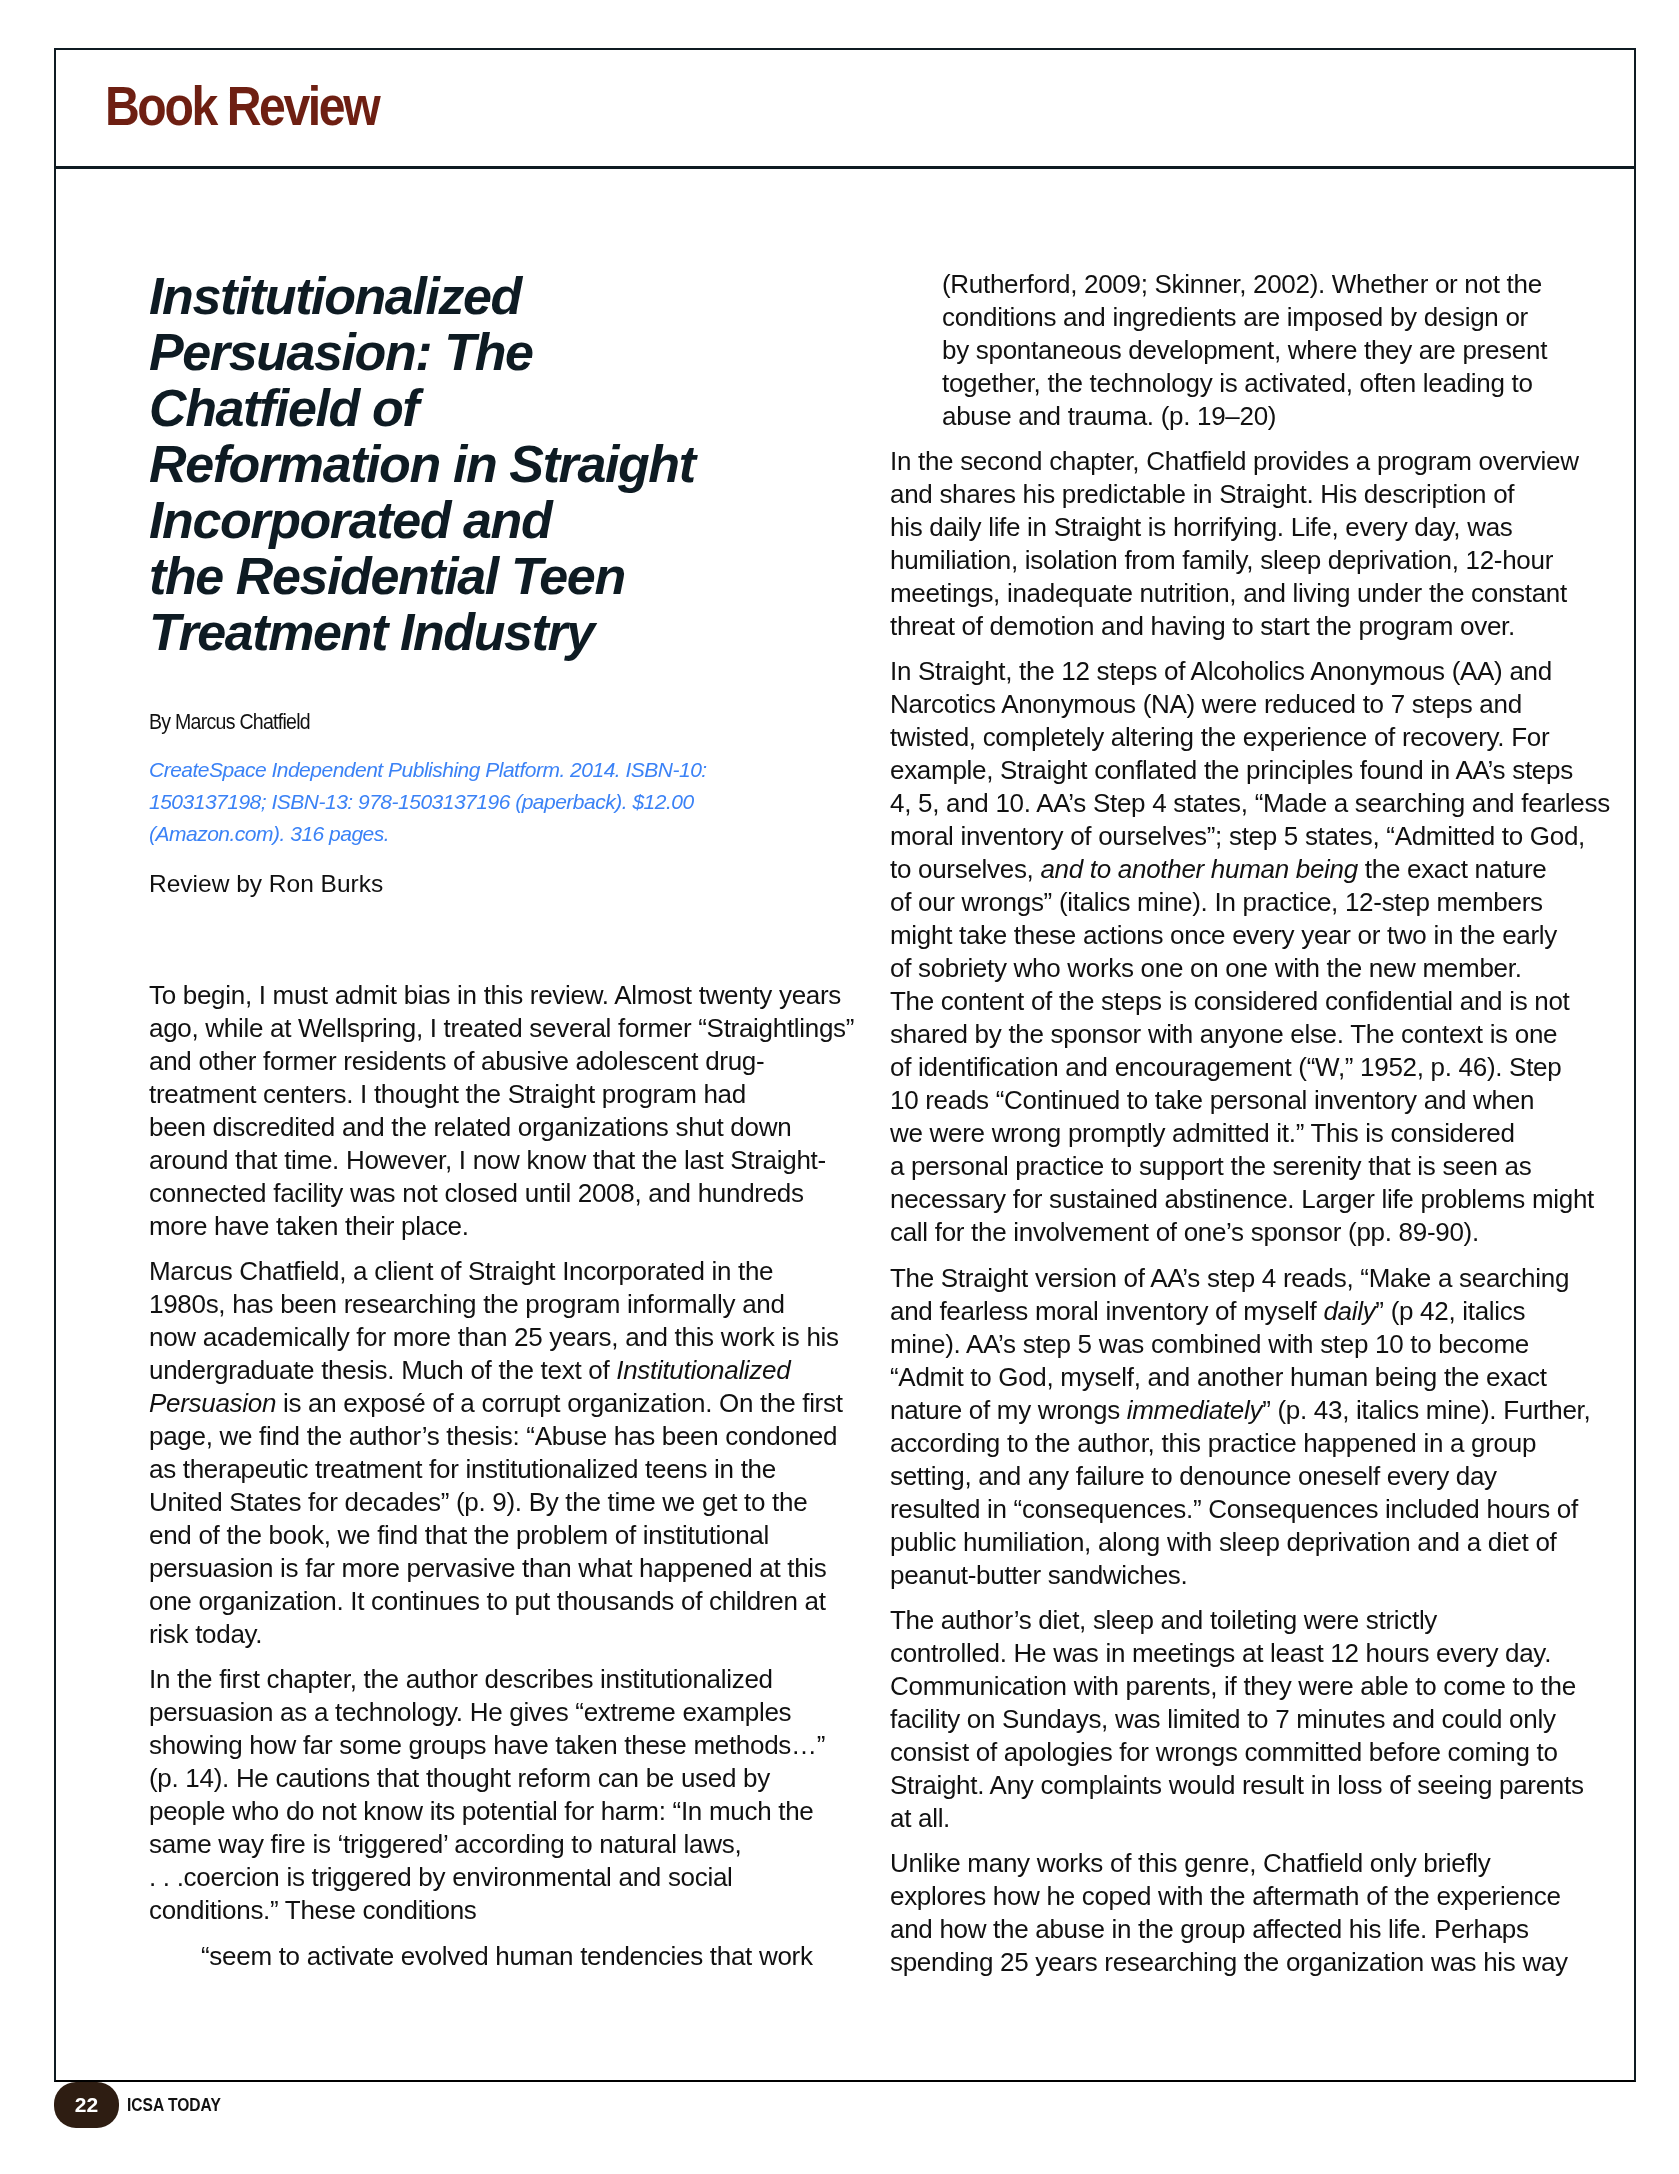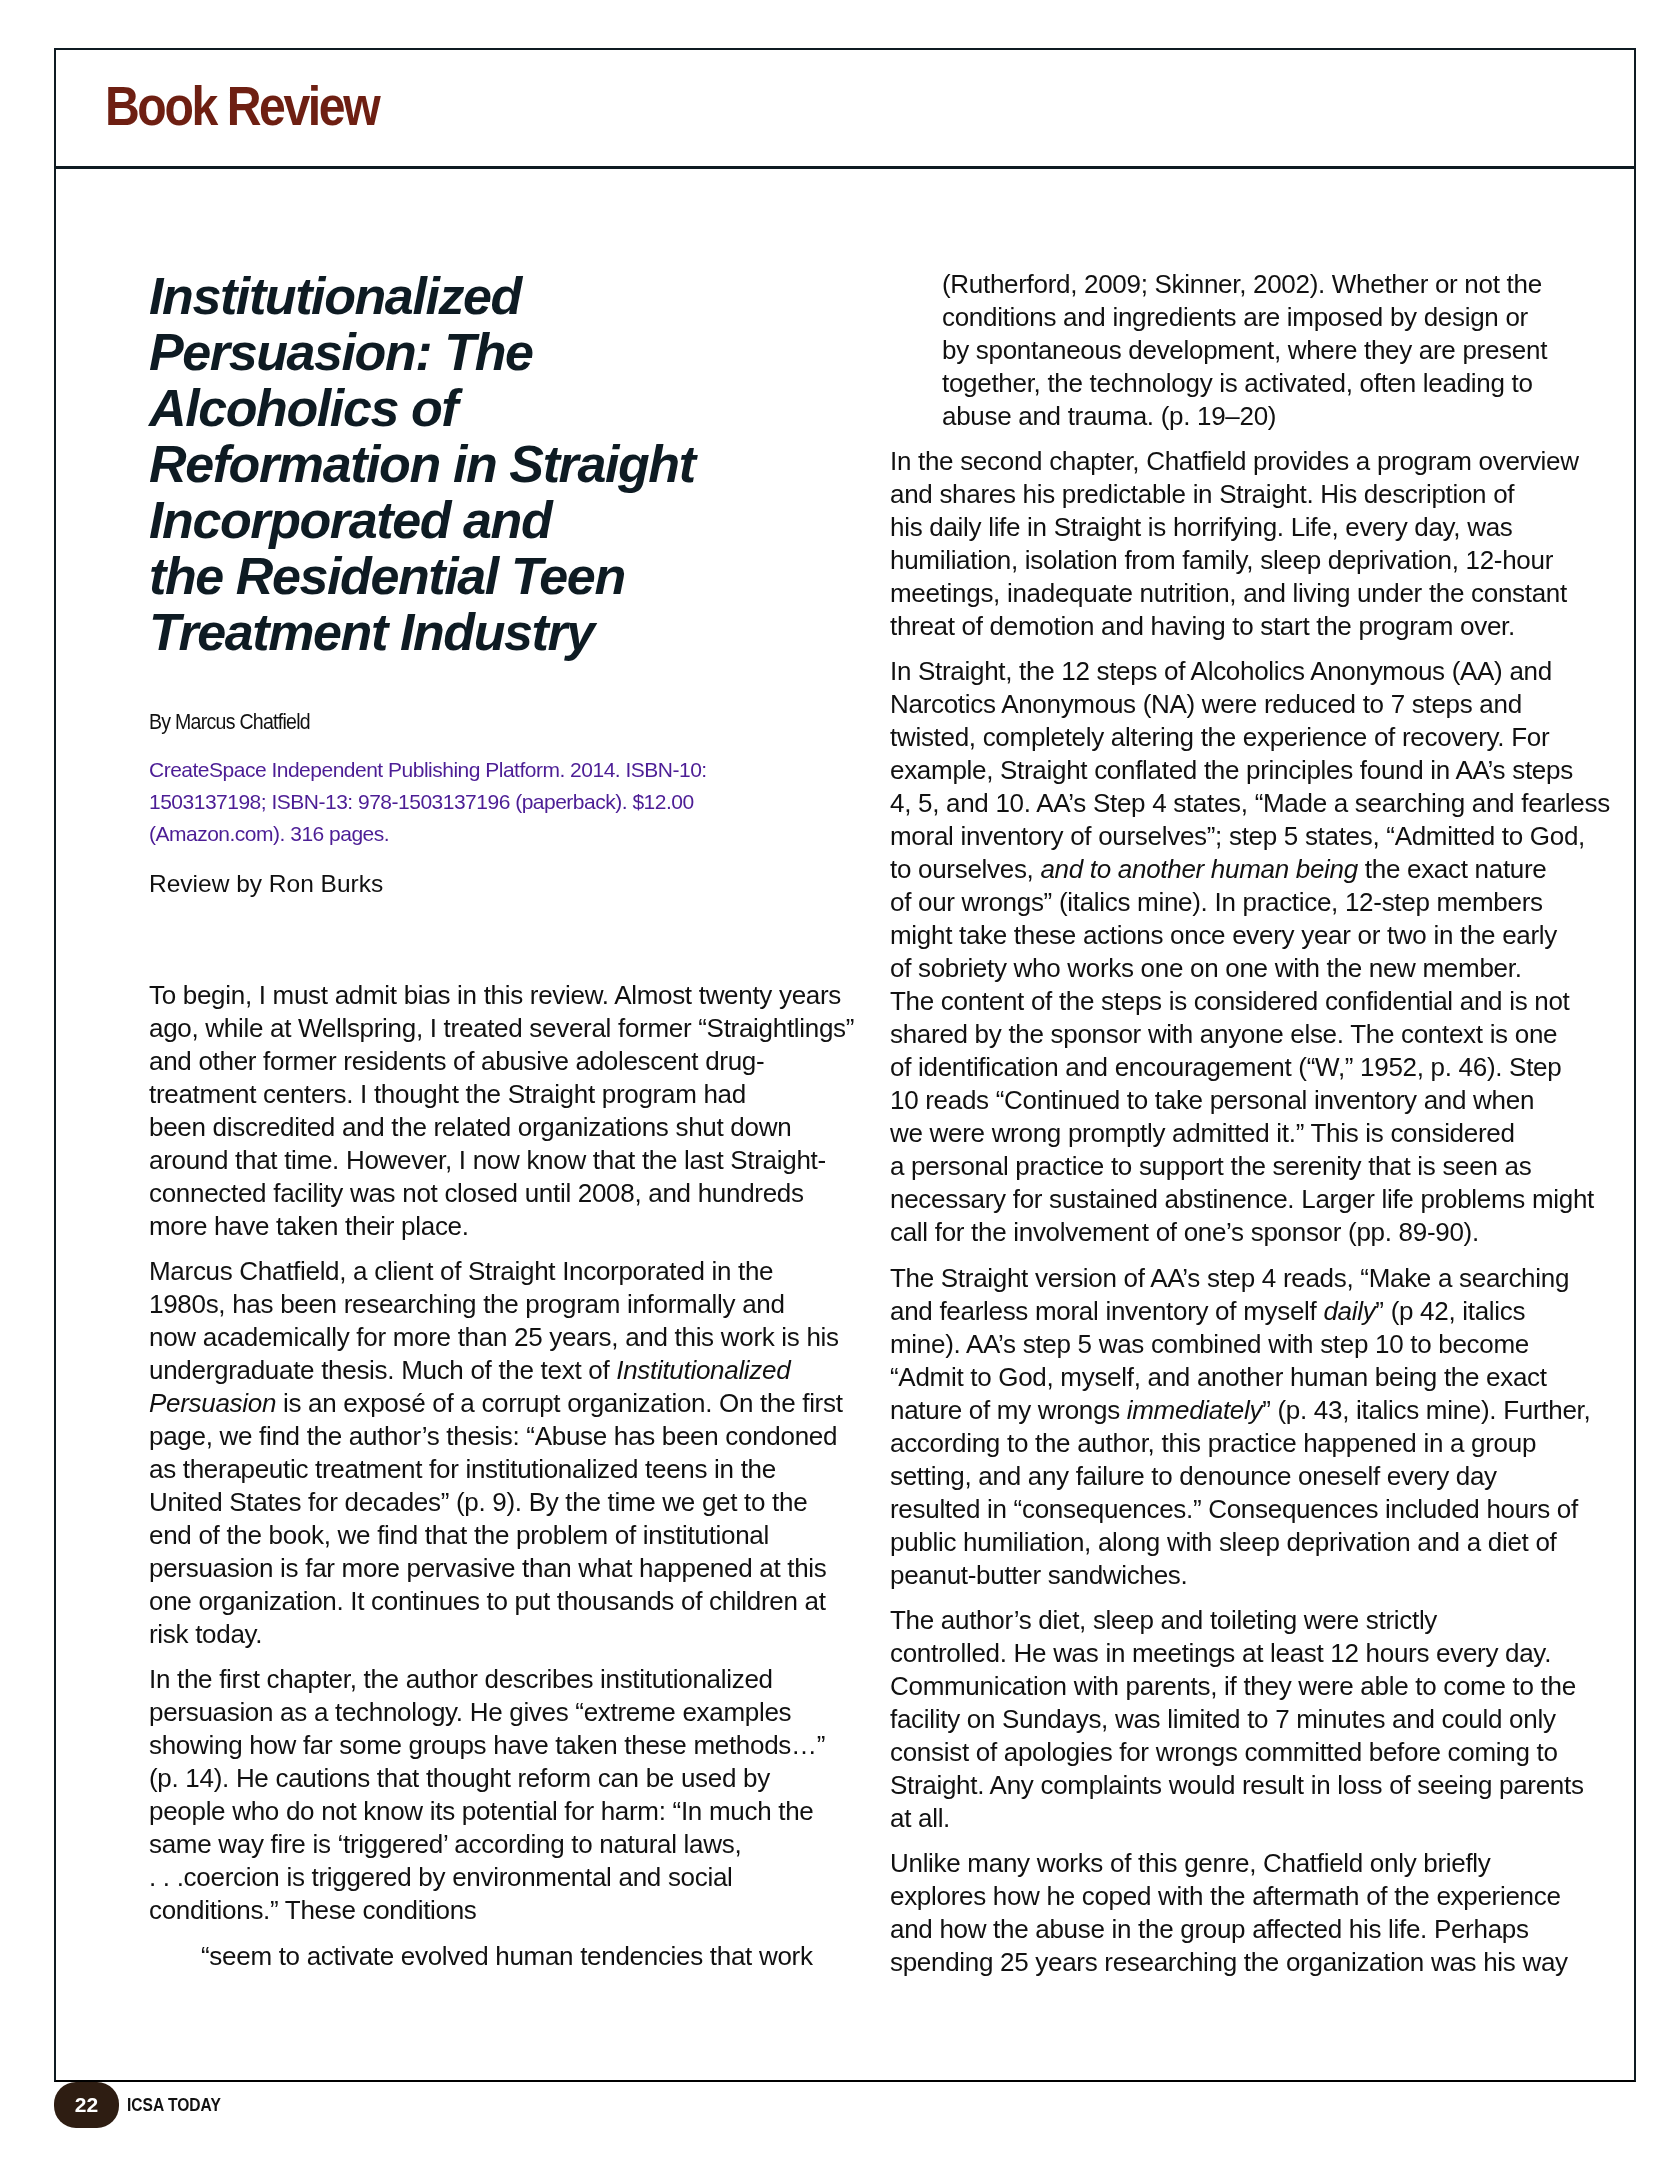--- a/index.html
+++ b/index.html
@@ -23,21 +23,21 @@
     font-size: 52px; line-height: 56px; color: #0e1b23; letter-spacing: -1.4px;
   }
   .title .tline { display: block; white-space: nowrap; }
   .byline {
     position: absolute; left: 149px; top: 708px;
     font-family: "Liberation Sans", sans-serif; font-size: 21.7px; line-height: 28px; color: #111;
     letter-spacing: -0.8px; transform: scaleX(0.9); transform-origin: left top; white-space: nowrap;
   }
   .pubinfo {
     position: absolute; left: 149px; top: 754px; width: 678px;
-    font-family: "Liberation Sans", sans-serif; font-size: 21px; line-height: 32px; color: #4c1d95;
+    font-family: "Liberation Sans", sans-serif; font-style: italic; font-size: 21px; line-height: 32px; color: #3b82f6;
     letter-spacing: -0.5px;
   }
   .pubinfo .pline { display: block; white-space: nowrap; }
   .reviewer {
     position: absolute; left: 149px; top: 868px;
     font-family: "Liberation Sans", sans-serif; font-size: 24.5px; line-height: 32px; color: #111; white-space: nowrap;
   }
   .col { position: absolute; font-family: "Liberation Sans", sans-serif; font-size: 26px; color: #111; letter-spacing: -0.3px; }
   .col .para { margin: 0; }
   .col .line { display: block; height: 33px; line-height: 33px; white-space: nowrap; }
@@ -61,21 +61,21 @@
 <body>
 
 <div class="frame"></div>
 <div class="header-rule"></div>
 
 <div class="section-title">Book Review</div>
 
 <div class="title">
   <span class="tline">Institutionalized</span>
   <span class="tline">Persuasion: The</span>
-  <span class="tline">Alcoholics of</span>
+  <span class="tline">Chatfield of</span>
   <span class="tline">Reformation in Straight</span>
   <span class="tline">Incorporated and</span>
   <span class="tline">the Residential Teen</span>
   <span class="tline">Treatment Industry</span>
 </div>
 
 <div class="byline">By Marcus Chatfield</div>
 
 <div class="pubinfo">
   <span class="pline">CreateSpace Independent Publishing Platform. 2014. ISBN-10:</span>

